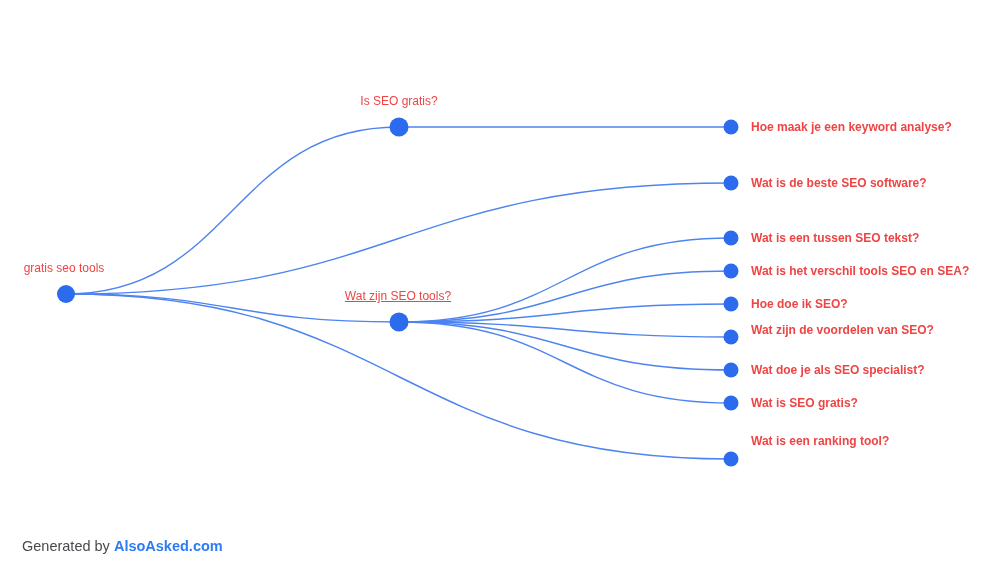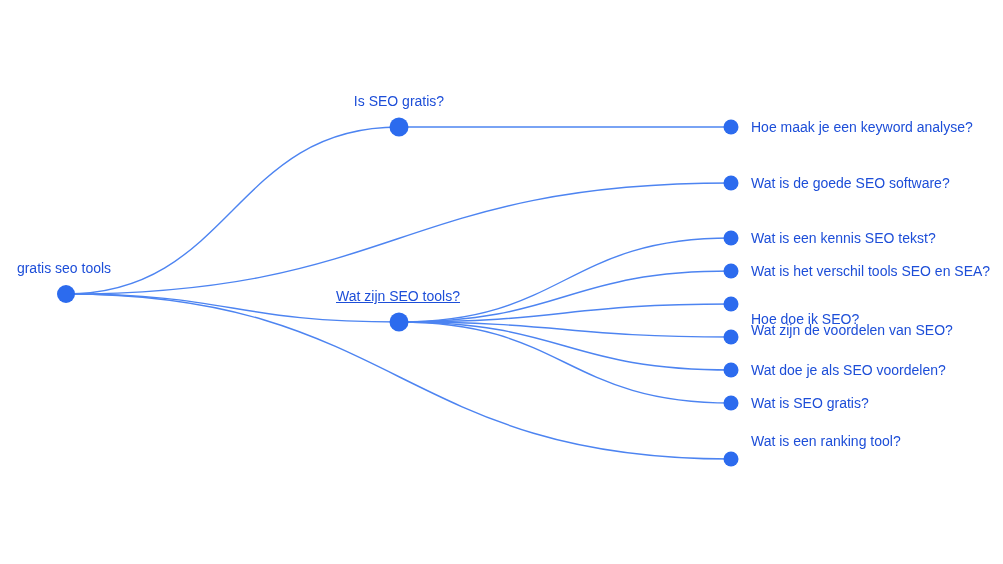--- a/index.html
+++ b/index.html
@@ -15,31 +15,32 @@
     background: #ffffff;
     overflow: hidden;
   }
   #edge-node-layer {
     position: absolute;
     left: 0;
     top: 0;
   }
   .node-label {
     position: absolute;
-    font-size: 14px;
-    color: #1d4ed8;
+    font-size: 12px;
+    color: #ef4444;
     white-space: nowrap;
     line-height: 1;
     cursor: pointer;
   }
   .node-label.above {
     transform: translate(-50%, -50%);
   }
   .node-label.right {
     transform: translate(0, -50%);
+    font-weight: bold;
   }
   #footer {
     position: absolute;
     left: 22px;
     top: 539px;
     font-size: 14.5px;
     line-height: 1;
     white-space: nowrap;
   }
   #footer .prefix {
@@ -91,23 +92,28 @@
         <circle cx="731" cy="403" r="7.5" fill="#2c6bee" class="node-circle"></circle>
         <circle cx="731" cy="459" r="7.5" fill="#2c6bee" class="node-circle"></circle>
       </g>
   </svg>
 
   <div id="labels">
       <div class="node-label above" style="left: 64px; top: 268px;">gratis seo tools</div>
       <div class="node-label above" style="left: 399px; top: 101px;">Is SEO gratis?</div>
       <div class="node-label above" style="left: 398px; top: 296px; text-decoration: underline;">Wat zijn SEO tools?</div>
       <div class="node-label right" style="left: 751px; top: 127px;">Hoe maak je een keyword analyse?</div>
-      <div class="node-label right" style="left: 751px; top: 183px;">Wat is de goede SEO software?</div>
-      <div class="node-label right" style="left: 751px; top: 238px;">Wat is een kennis SEO tekst?</div>
+      <div class="node-label right" style="left: 751px; top: 183px;">Wat is de beste SEO software?</div>
+      <div class="node-label right" style="left: 751px; top: 238px;">Wat is een tussen SEO tekst?</div>
       <div class="node-label right" style="left: 751px; top: 271px;">Wat is het verschil tools SEO en SEA?</div>
-      <div class="node-label right" style="left: 751px; top: 304px; margin-top: 15px;">Hoe doe ik SEO?</div>
+      <div class="node-label right" style="left: 751px; top: 304px;">Hoe doe ik SEO?</div>
       <div class="node-label right" style="left: 751px; top: 330px;">Wat zijn de voordelen van SEO?</div>
-      <div class="node-label right" style="left: 751px; top: 370px;">Wat doe je als SEO voordelen?</div>
+      <div class="node-label right" style="left: 751px; top: 370px;">Wat doe je als SEO specialist?</div>
       <div class="node-label right" style="left: 751px; top: 403px;">Wat is SEO gratis?</div>
       <div class="node-label right" style="left: 751px; top: 441px;">Wat is een ranking tool?</div>
     </div>
 
+  <div id="footer">
+    <span class="prefix">Generated by</span>
+    <span> </span>
+    <a class="brand">AlsoAsked.com</a>
+  </div>
 </div>
 
 </body></html>

